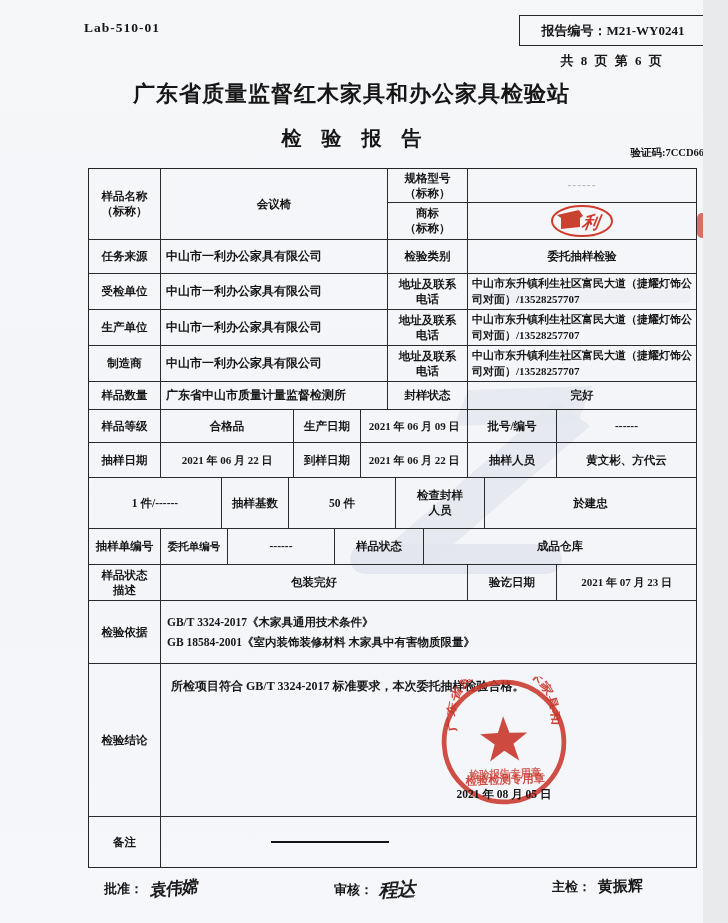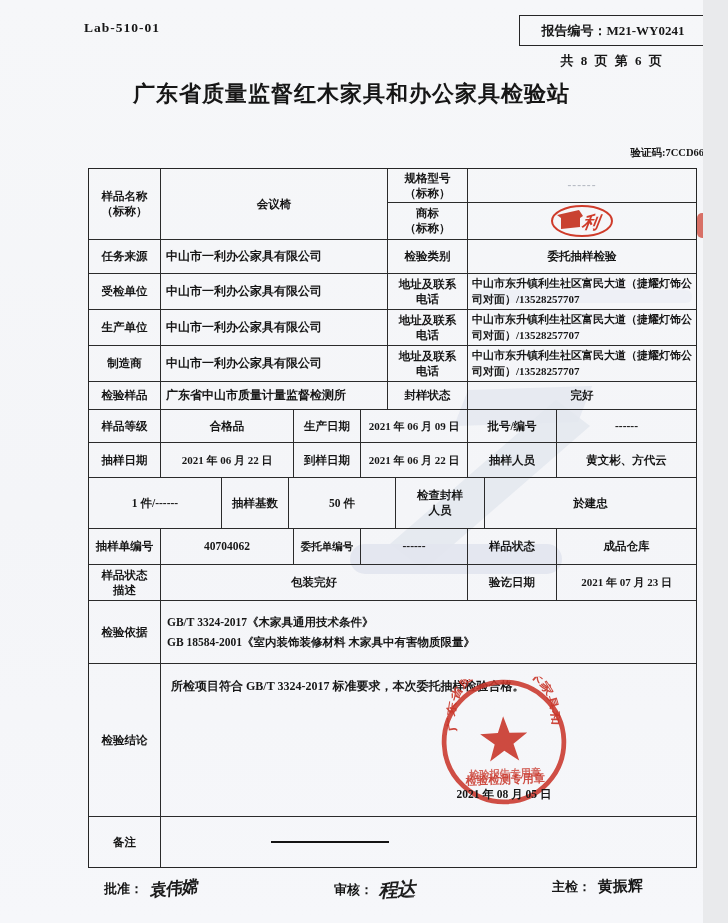--- a/index.html
+++ b/index.html
@@ -69,20 +69,21 @@
     <rect x="350" y="544" width="212" height="30" rx="15" fill="#e2e6ee" opacity="0.9"></rect>
     <rect x="478" y="290" width="214" height="13" rx="6" fill="#edeff5" opacity="0.9"></rect>
   </svg>
 
   <div class="abs form-code">Lab-510-01</div>
   <div class="abs report-no-box">
     <span>报告编号：M21-WY0241</span>
   </div>
   <div class="abs page-info">共 8 页 第 6 页</div>
   <div class="abs station-name">广东省质量监督红木家具和办公家具检验站</div>
+  <div class="abs report-title">检　验　报　告</div>
   <div class="abs verify-code">验证码:7CCD66</div>
 
   <div class="abs tbl">
 
     <div class="r h70">
       <div class="c a">样品名称
 （标称）</div>
       <div class="c wv1">会议椅</div>
       <div class="split">
         <div class="subr">
@@ -129,21 +130,21 @@
 
     <div class="r h35">
       <div class="c a">制造商</div>
       <div class="c wv1 left" style="font-size:12px;">中山市一利办公家具有限公司</div>
       <div class="c wl2">地址及联系
 电话</div>
       <div class="c f left addr">中山市东升镇利生社区富民大道（捷耀灯饰公司对面）/13528257707</div>
     </div>
 
     <div class="r h27">
-      <div class="c a">检验样品</div>
+      <div class="c a">样品数量</div>
       <div class="c wv1 left" style="font-size:12px;">广东省中山市质量计量监督检测所</div>
       <div class="c wl2">封样状态</div>
       <div class="c f">完好</div>
     </div>
 
     <div class="r h32">
       <div class="c a">样品等级</div>
       <div class="c b">合格品</div>
       <div class="c cc">生产日期</div>
       <div class="c d" style="font-size:11px;">2021 年 06 月 09 日</div>
@@ -164,21 +165,20 @@
       <div class="c b">1 件/------</div>
       <div class="c cc">抽样基数</div>
       <div class="c d">50 件</div>
       <div class="c e">检查封样
 人员</div>
       <div class="c f">於建忠</div>
     </div>
 
     <div class="r h35">
       <div class="c a">抽样单编号</div>
-      <div class="c b">40704062</div>
       <div class="c cc" style="font-size:10.5px;">委托单编号</div>
       <div class="c d">------</div>
       <div class="c e">样品状态</div>
       <div class="c f">成品仓库</div>
     </div>
 
     <div class="r h35">
       <div class="c a">样品状态
 描述</div>
       <div class="c" style="width:307px;">包装完好</div>

